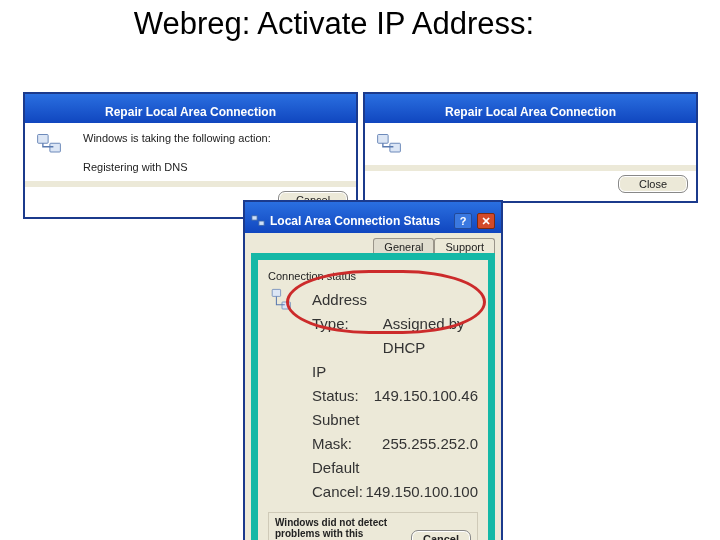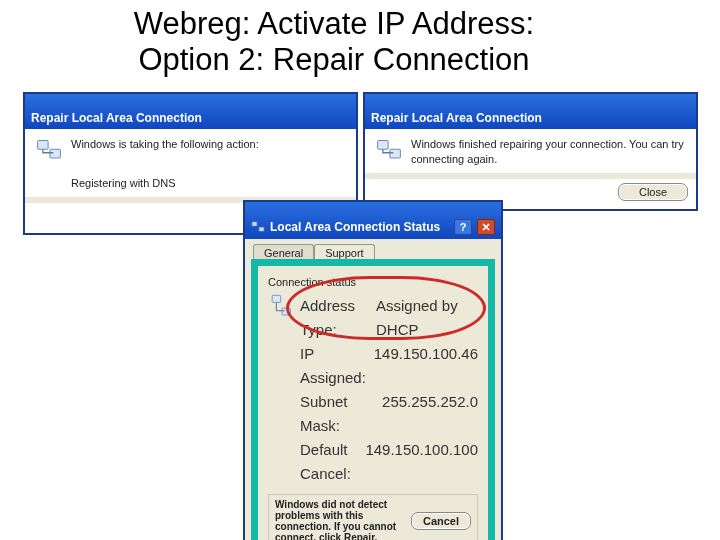--- a/index.html
+++ b/index.html
@@ -25,24 +25,25 @@
     border:2px solid #1b3a8c;
     background:#ece9d8;
     font-size:11px;
     color:#222;
   }
   .titlebar {
     background: linear-gradient(#2a6fe0,#1046bf);
     color:#fff;
     font-weight:bold;
     font-size:12px;
-    padding:17px 6px 4px 6px;
+    padding:11px 6px 4px 6px;
     display:flex;
     align-items:center;
     gap:5px;
+    justify-content:center;
   }
   .titlebar .sp { flex:1; }
   .titlebar .winbtn {
     width:18px; height:16px;
     background:#d24a2a;
     border:1px solid #7a2a12;
     color:#fff;
     font-size:11px;
     text-align:center;
     line-height:14px;
@@ -62,21 +63,21 @@
     padding:8px 10px 6px 10px;
     background:#fff;
   }
   .dlg1 .dlg-body, .dlg2 .dlg-body { background:#fff; }
   .net-icon {
     width:28px; height:28px;
     display:inline-block;
     position:relative;
   }
   .net-icon svg { width:28px; height:28px; }
-  .flexrow { display:flex; gap:8px;justify-content:space-between; }
+  .flexrow { display:flex; gap:20px;justify-content:space-between; }
   .msg { flex:1; font-size:11px; line-height:1.35; }
   .btnrow {
     margin-top:6px;
     display:flex;
     justify-content:flex-end;
     padding:4px 8px 8px 0;
     background:#fff;
   }
   .xpbtn {
     min-width:70px;
@@ -87,21 +88,21 @@
     border-radius:7px;
     box-shadow: inset 0 0 0 1px #fff;
     text-align:center;
   }
   
   .dlg3 .titlebar { font-size:12px; }
   .dlg3 .body3 {
     background:#ece9d8;
     padding:4px 6px 6px 6px;
   }
-  .tabs { display:flex; gap:0; margin-bottom:-1px; padding-left:2px; }
+  .tabs { display:flex; gap:0; margin-bottom:-1px; padding-left:2px;justify-content:flex-end; }
   .tab {
     font-size:11px;
     padding:2px 10px;
     background:#ece9d8;
     border:1px solid #9a958a;
     border-bottom:none;
     border-radius:3px 3px 0 0;
     position:relative;
     top:1px;
   }
@@ -112,21 +113,21 @@
     padding:8px 10px 8px 10px;
   }
   .group-title { font-size:11px; margin:2px 0 6px 0; }
   .kvrow {
     display:flex;
     justify-content:space-between;
     font-size:15px;
     line-height:1.6;
   }
   .kvrow .k { color:#333; }
-  .kvrow .v { color:#333; }
+  .kvrow .v { color:#333;margin-top:24px; }
   .details-wrap { margin-top:6px; }
   .annot {
     position:absolute;
     border:3px solid #cc2b2b;
     border-radius:50%/60%;
     pointer-events:none;
   }
   .helpbox {
     border:1px solid #cfcab8;
     background:#ece9d8;
@@ -147,39 +148,38 @@
   .dlg1 { left:23px;  top:92px;  width:335px; }
   .dlg2 { left:363px; top:92px;  width:335px; }
   .dlg3 { left:243px; top:200px; width:260px; }
 </style>
 </head>
 <body>
 <div class="stage">
 
 <div class="slide-title">
   <span>Webreg: Activate IP Address:</span><br>
-  <span>Option 2: Repair Connection</span>
 </div>
 
 <div class="dlg dlg1">
   <div class="titlebar">
     <span>Repair Local Area Connection</span>
   </div>
   <div class="dlg-body">
     <div class="flexrow">
       <span class="net-icon">
         <svg viewBox="0 0 32 32">
               <rect x="3" y="4" width="12" height="10" rx="1" fill="#dce6f5" stroke="#5a7ab0"></rect>
               <rect x="17" y="14" width="12" height="10" rx="1" fill="#dce6f5" stroke="#5a7ab0"></rect>
               <path d="M9 14v4h12" fill="none" stroke="#5a7ab0" stroke-width="1.5"></path>
             </svg>
       </span>
       <div class="msg">
         <div>Windows is taking the following action:</div>
-        <div style="margin-top:24px">Registering with DNS</div>
+        <div style="margin-top:14px">Registering with DNS</div>
       </div>
     </div>
   </div>
   <div class="btnrow">
     <div class="xpbtn">Cancel</div>
   </div>
 </div>
 
 <div class="dlg dlg2">
   <div class="titlebar">
@@ -188,21 +188,20 @@
   <div class="dlg-body">
     <div class="flexrow">
       <span class="net-icon">
         <svg viewBox="0 0 32 32">
               <rect x="3" y="4" width="12" height="10" rx="1" fill="#dce6f5" stroke="#5a7ab0"></rect>
               <rect x="17" y="14" width="12" height="10" rx="1" fill="#dce6f5" stroke="#5a7ab0"></rect>
               <path d="M9 14v4h12" fill="none" stroke="#5a7ab0" stroke-width="1.5"></path>
             </svg>
       </span>
       <div class="msg">
-        <div>Windows finished repairing your connection. You can try connecting again.</div>
       </div>
     </div>
   </div>
   <div class="btnrow">
     <div class="xpbtn">Close</div>
   </div>
 </div>
 
 <div class="dlg dlg3" style="position:absolute">
   <div class="titlebar">
@@ -231,21 +230,21 @@
                 <rect x="16" y="20" width="12" height="10" rx="1" fill="#dce6f5" stroke="#5a7ab0"></rect>
                 <path d="M8 12v12h12" fill="none" stroke="#5a7ab0" stroke-width="1.5"></path>
               </svg>
         </span>
         <div style="flex:1">
           <div class="kvrow">
             <span class="k">Address Type:</span>
             <span class="v">Assigned by DHCP</span>
           </div>
           <div class="kvrow">
-            <span class="k">IP Assigned:</span>
+            <span class="k">IP Status:</span>
             <span class="v">149.150.100.46</span>
           </div>
           <div class="kvrow">
             <span class="k">Subnet Mask:</span>
             <span class="v">255.255.252.0</span>
           </div>
           <div class="kvrow">
             <span class="k">Default Cancel:</span>
             <span class="v">149.150.100.100</span>
           </div>

